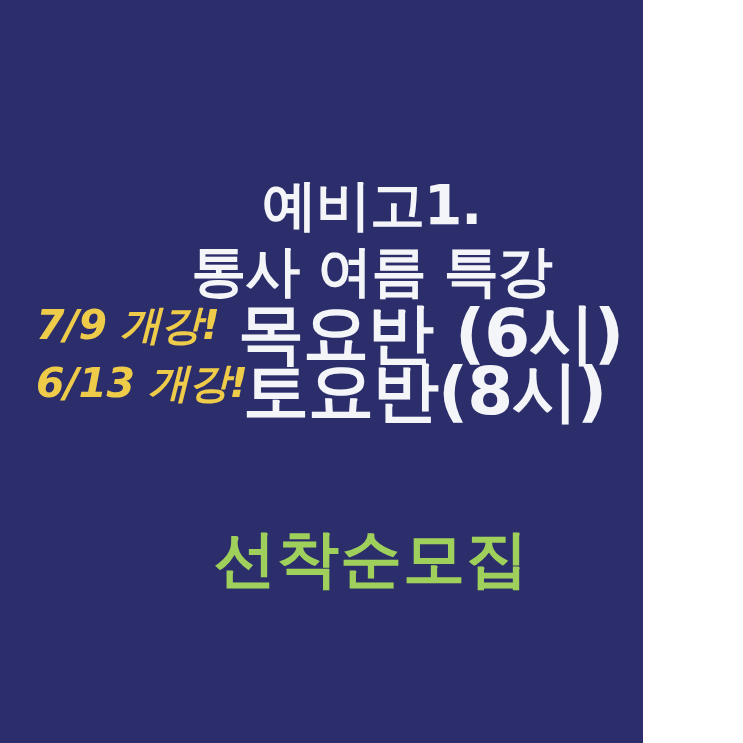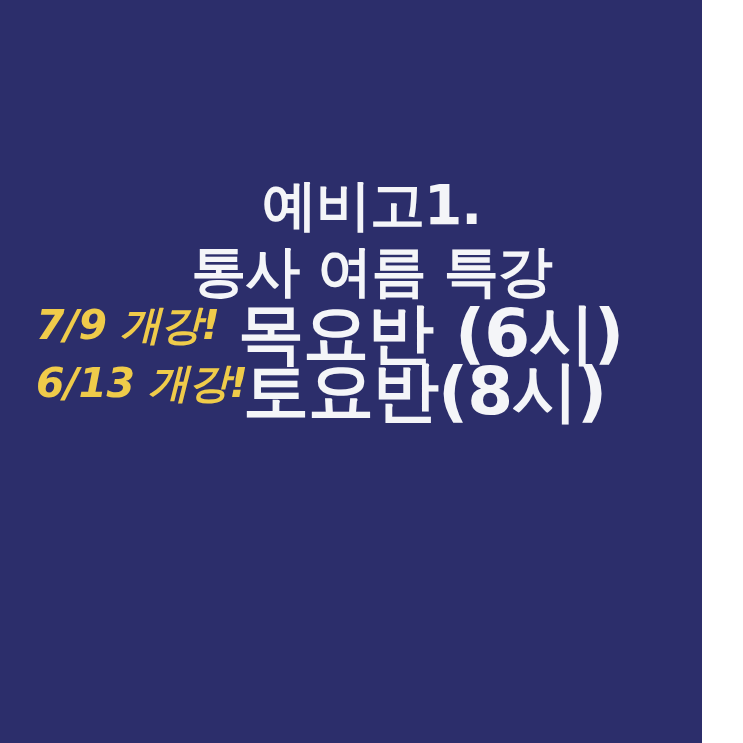--- a/index.html
+++ b/index.html
@@ -7,21 +7,21 @@
     padding: 0;
   }
   body {
     width: 743px;
     height: 743px;
     overflow: hidden;
     font-family: "DejaVu Sans", "Liberation Sans", sans-serif;
   }
   #poster {
     position: relative;
-    width: 702px;
+    width: 643px;
     height: 743px;
     background: #2C2E6B;
     overflow: hidden;
   }
 
   
   .headline-block {
     position: absolute;
     left: 0;
     top: 178px;
@@ -117,14 +117,15 @@
       <span class="date-class date-class-thu">목요반 (6시)</span>
     </span>
 
     <span class="line line-date line-date-2">
       <span class="date-tag">6/13 개강!</span>
       <span class="date-class date-class-sat">토요반(8시)</span>
     </span>
 
   </div>
 
+  <div class="callout">선착순모집</div>
 
 </div>
 
 </body></html>

